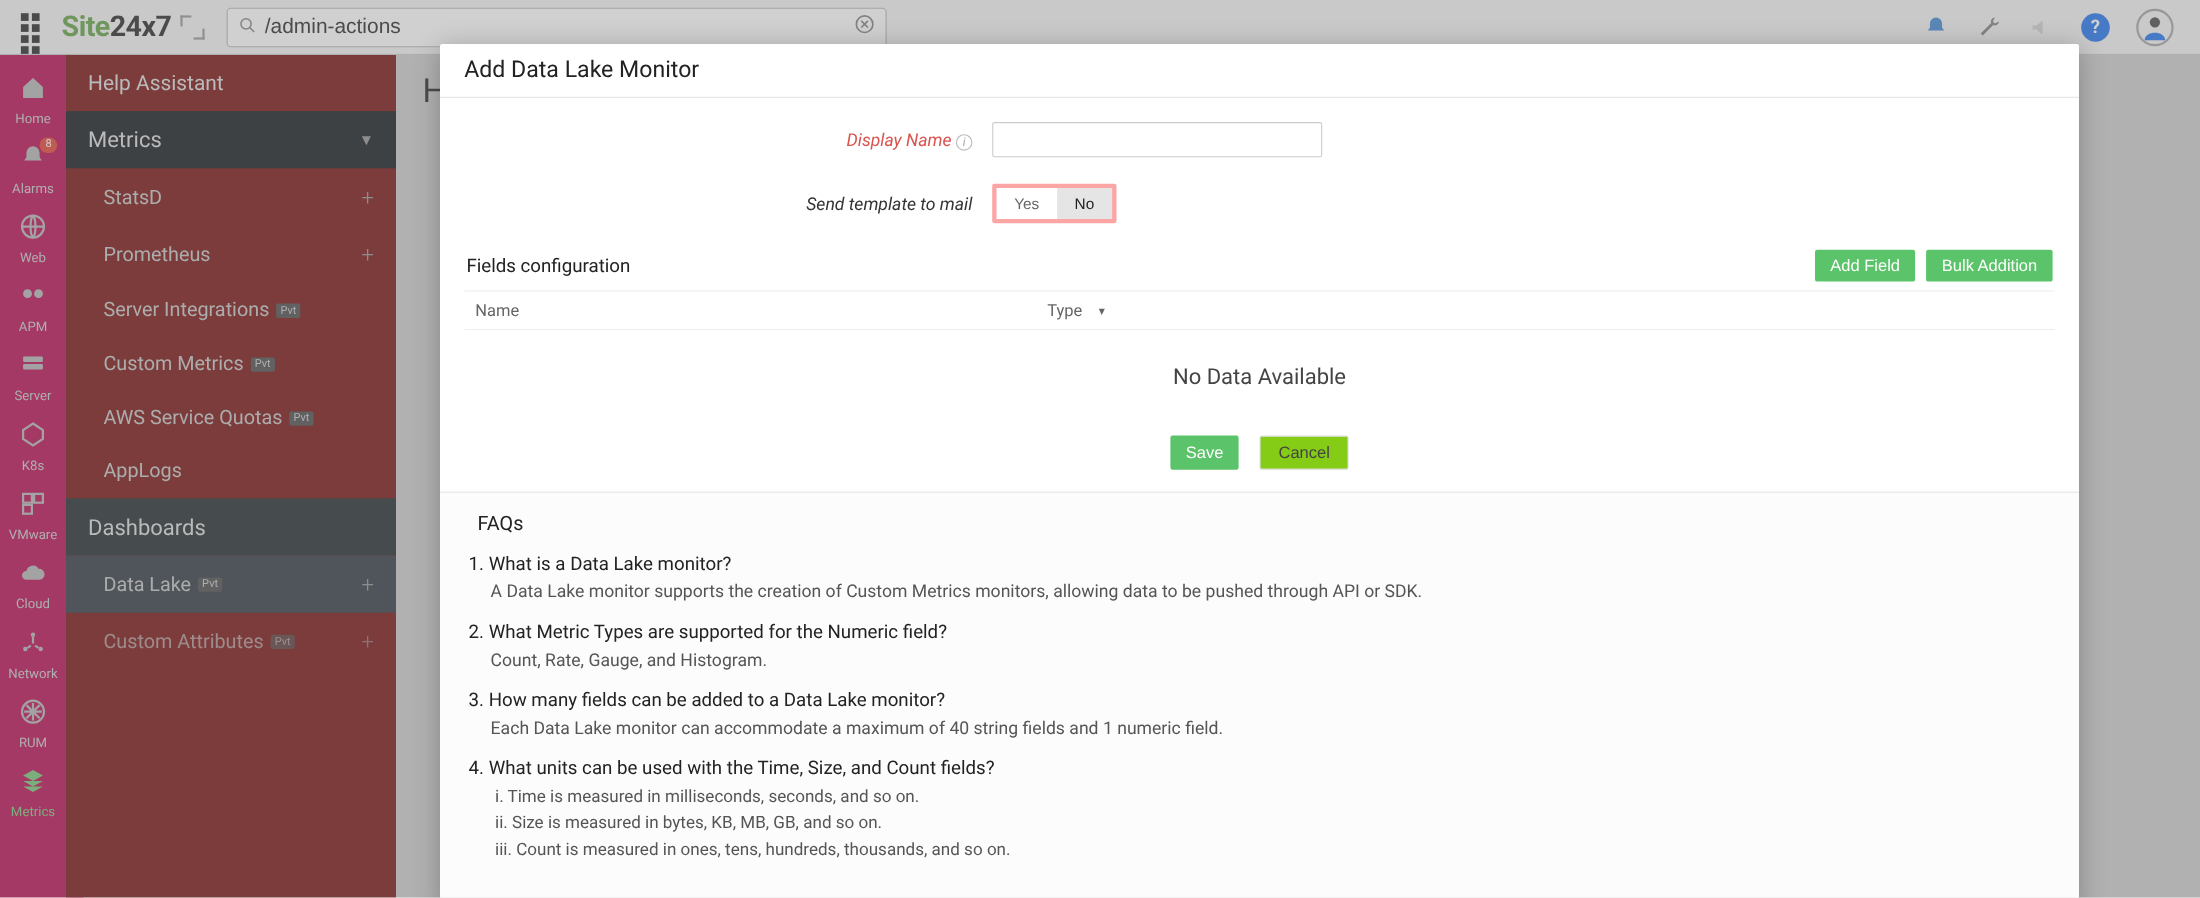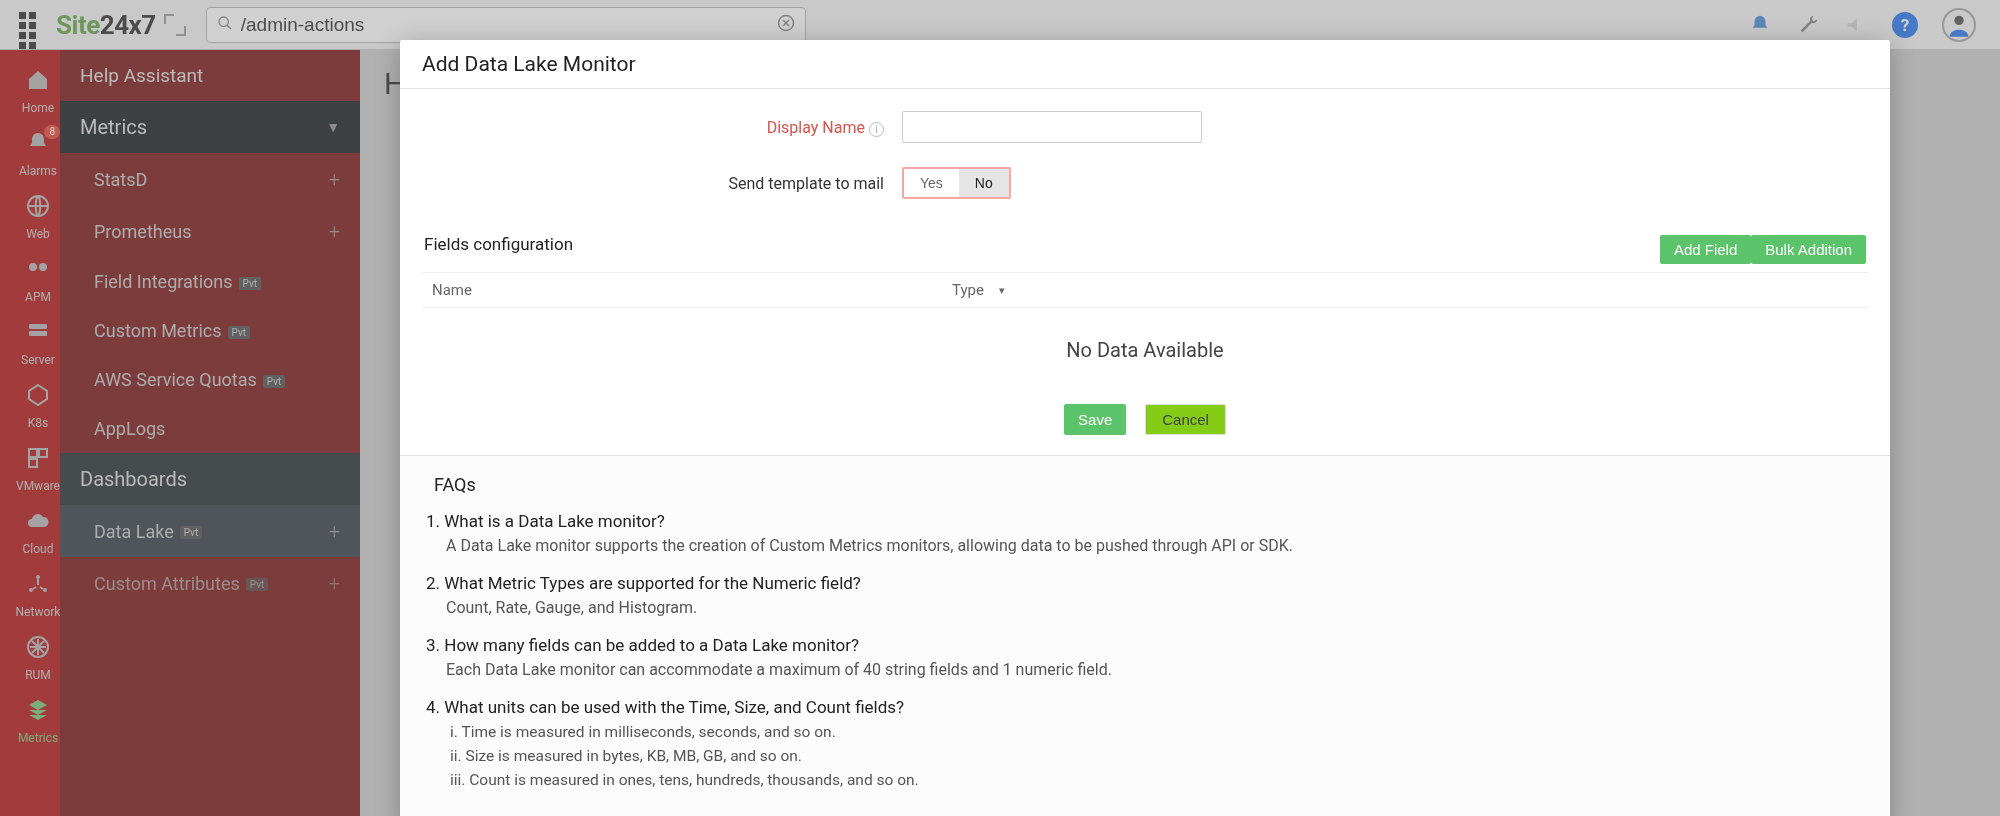--- a/index.html
+++ b/index.html
@@ -20,21 +20,21 @@
   .searchbox .sicon { color:#888; margin-right:8px; font-size:16px; }
   .searchbox input { flex:1; border:none; outline:none; font-size:19px; color:#333; background:transparent;}
   .searchbox .clear { color:#888; cursor:pointer; font-size:18px;}
   .topbar-right { margin-left:auto; display:flex; align-items:center; gap:24px; padding-right:14px;}
   .tb-icon { width:24px; height:24px; display:flex; align-items:center; justify-content:center; color:#888; font-size:22px; cursor:pointer;}
   .tb-icon.help-blue { background:#2d7bf0; color:#fff; border-radius:50%; width:26px;height:26px; font-size:17px; font-weight:700;}
   .avatar { width:34px; height:34px; border-radius:50%; border:2px solid #aaa; display:flex; align-items:center; justify-content:center; overflow:hidden;}
   .avatar svg{width:28px;height:28px;}
   
   
-  .rail { position:absolute; top:50px; left:0; bottom:0; width:76px; background:#b91c1c; display:flex; flex-direction:column; align-items:center; padding-top:10px; overflow:hidden;}
+  .rail { position:absolute; top:50px; left:0; bottom:0; width:76px; background:#be185d; display:flex; flex-direction:column; padding-top:10px; overflow:hidden;}
   .rail-item { width:60px; display:flex; flex-direction:column; align-items:center; justify-content:center; color:#ccc; font-size:12px; padding:8px 0; cursor:pointer; position:relative;}
   .rail-item.active { color:#7fc97f; }
   .rail-item .ri-icon { font-size:24px; margin-bottom:3px; }
   .rail-item .badge { position:absolute; top:2px; right:8px; background:#e74c3c; color:#fff; font-size:10px; border-radius:8px; padding:0 5px; line-height:14px;}
   
   
   .sidebar2 { position:absolute; top:50px; left:60px; bottom:0; width:300px; background:#7f1d1d; color:#ddd; overflow-y:auto;}
   .sb-item { padding:14px 20px; font-size:19px; cursor:pointer; display:flex; align-items:center; justify-content:space-between;}
   .sb-item.header { background:#1f2428; font-size:20px; font-weight:400;}
   .sb-item.sub { padding-left:34px; font-size:18px; color:#c8c8c8;}
@@ -45,31 +45,31 @@
   
   
   .mainbg { position:absolute; top:50px; left:360px; right:0; bottom:0; background:#cfcfcf; padding:16px 24px;}
   .mainbg .h { font-size:30px; color:#333; }
   
   
   .modal { position:absolute; top:40px; left:400px; width:1490px; background:#fff; box-shadow:0 4px 24px rgba(0,0,0,0.25); border-radius:2px; display:flex; flex-direction:column;}
   .modal-header { padding:12px 22px; border-bottom:1px solid #e5e5e5; font-size:21px; color:#222;}
   .modal-body { padding:22px 22px 4px;}
   .form-row { display:flex; align-items:center; margin-bottom:24px;}
-  .form-label { width:480px; text-align:right; padding-right:18px; font-size:16px; color:#333;}
+  .form-label { width:480px; text-align:right; padding-right:18px; font-size:16px; color:#333;font-style:italic;}
   .form-label.req { color:#d9534f;}
   .info-ic { display:inline-block; width:15px;height:15px;border:1px solid #bbb;border-radius:50%; font-size:11px; text-align:center; line-height:13px; color:#aaa; margin-left:4px;}
   .form-input { width:300px; height:32px; border:1px solid #ccc; border-radius:2px; padding:0 8px; font-size:15px;}
-  .toggle-group { display:inline-flex; border:2px solid #fca5a5; border-radius:2px; overflow:hidden;}
+  .toggle-group { display:inline-flex; border:4px solid #fca5a5; border-radius:2px; overflow:hidden;}
   .toggle-btn { padding:6px 16px; font-size:14px; background:#fff; color:#666; cursor:pointer; border:none;}
   .toggle-btn.active { background:#e5e5e5; color:#222;}
   
   .section-row { display:flex; align-items:center; justify-content:space-between; margin-top:4px; margin-bottom:8px; padding:0 2px;}
   .section-title { font-size:17px; color:#222;}
-  .action-buttons { display:flex; margin-top:12px;}
+  .action-buttons { display:flex; gap:10px;}
   .btn-green { background:#5bc36a; color:#fff; border:none; padding:6px 14px; font-size:15px; border-radius:2px; cursor:pointer;}
   .tbl-header { display:flex; border-top:1px solid #eee; border-bottom:1px solid #eee; padding:8px 10px; color:#666; font-size:15px;}
   .tbl-col-name { width:520px;}
   .tbl-col-type { display:flex; align-items:center; gap:15px;}
   .no-data { text-align:center; padding:30px 0; font-size:20px; color:#444;}
   
   .modal-actions { display:flex; justify-content:center; gap:19px; padding:8px 18px 20px;}
   .btn-gray { background:#84cc16; color:#444; border:1px solid #ddd; padding:6px 16px; font-size:15px; border-radius:2px; cursor:pointer;}
   
   .faq-section { border-top:1px solid #e5e5e5; background:#fcfcfc; padding:18px 26px 28px;}
@@ -234,21 +234,21 @@
     </div>
   <div class="sb-item sub">
       <span>StatsD</span>
       <span class="plus">+</span>
     </div>
   <div class="sb-item sub">
       <span>Prometheus</span>
       <span class="plus">+</span>
     </div>
   <div class="sb-item sub">
-      <span><span>Field Integrations</span><span class="pvt">Pvt</span></span>
+      <span><span>Server Integrations</span><span class="pvt">Pvt</span></span>
     </div>
   <div class="sb-item sub">
       <span><span>Custom Metrics</span><span class="pvt">Pvt</span></span>
     </div>
   <div class="sb-item sub">
       <span><span>AWS Service Quotas</span><span class="pvt">Pvt</span></span>
     </div>
   <div class="sb-item sub">
       <span>AppLogs</span>
     </div>

